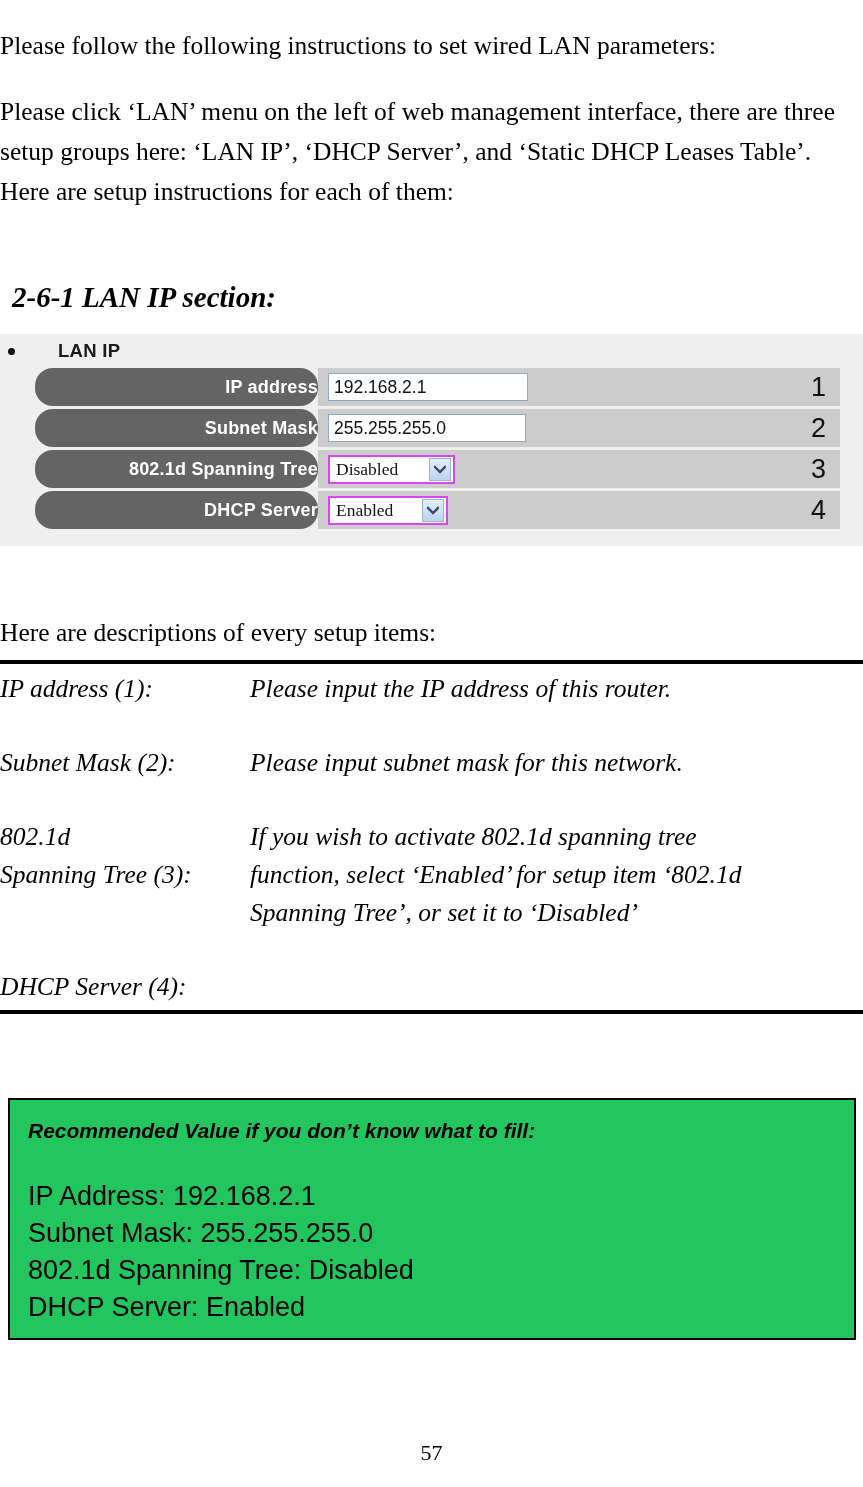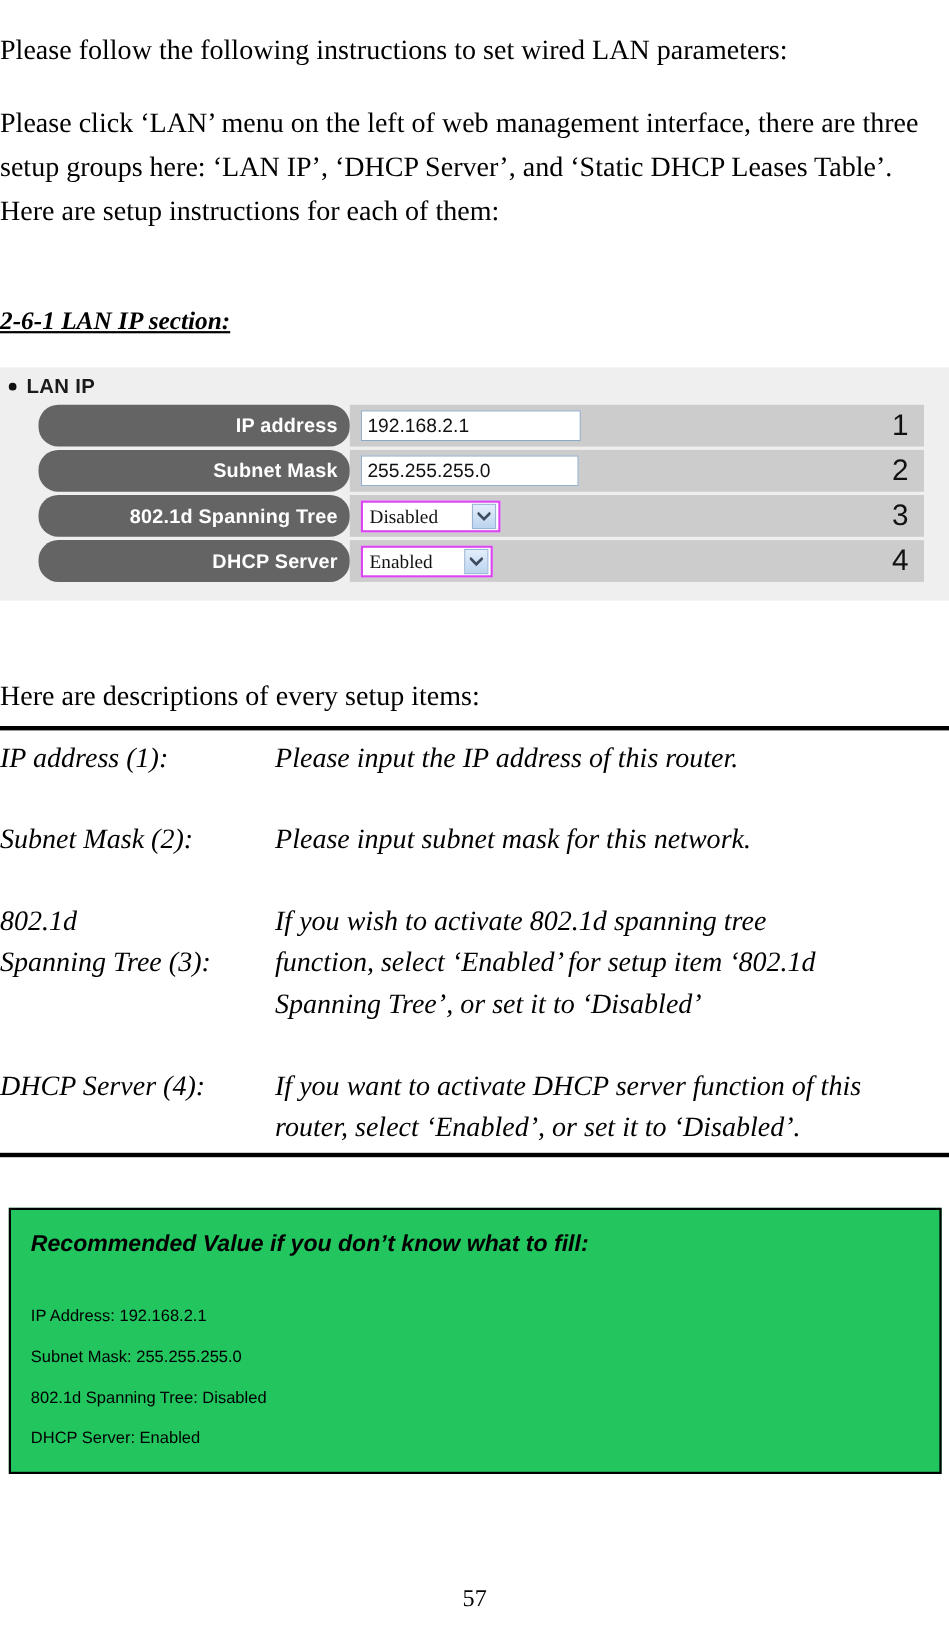--- a/index.html
+++ b/index.html
@@ -32,28 +32,27 @@
     line-height: 40px;
     color: #000;
   }
   #intro-para-1 { top: 0px; }
   #intro-para-2 { top: 66px; }
   #descriptions-lead { top: 587px; }
 
   
   .section-heading {
     position: absolute;
-    left: 0;
+    left: 12px;
     top: 258px;
     font-family: "Liberation Serif", serif;
     font-weight: bold;
     font-style: italic;
-    font-size: 23px;
+    font-size: 29px;
     line-height: 30px;
-    text-decoration: underline;
   }
 
   
   .ui-panel {
     position: absolute;
     left: 0;
     top: 334px;
     width: 863px;
     height: 212px;
     background: #efefef;
@@ -74,20 +73,21 @@
     border-radius: 50%;
     background: #111111;
     display: inline-block;
   }
   .panel-bullet-label {
     font-family: "Liberation Sans", sans-serif;
     font-weight: bold;
     font-size: 18.5px;
     color: #1b1b1b;
     letter-spacing: 0.3px;
+    margin-left: 34px;
   }
 
   .ui-table {
     position: absolute;
     left: 35px;
     top: 34px;
     width: 805px;
   }
   .ui-row {
     display: flex;
@@ -100,21 +100,20 @@
   .ui-label-cell {
     width: 283px;
     background: #646464;
     color: #ffffff;
     font-family: "Liberation Sans", sans-serif;
     font-weight: bold;
     font-size: 18px;
     display: flex;
     align-items: center;
     justify-content: flex-end;
-    padding-right: 11px;
     box-sizing: border-box;
     letter-spacing: 0.2px;
     border-radius: 18px;
   }
   .ui-value-cell {
     flex: 1;
     background: #cccccc;
     display: flex;
     align-items: center;
     padding-left: 10px;
@@ -229,21 +228,21 @@
     font-family: "Liberation Sans", sans-serif;
     font-weight: bold;
     font-style: italic;
     font-size: 21px;
     line-height: 30px;
     color: #000;
     margin-bottom: 32px;
   }
   .rec-line {
     font-family: "Liberation Sans", sans-serif;
-    font-size: 15px;
+    font-size: 27px;
     line-height: 37px;
     color: #000;
   }
 
   
   .page-number {
     position: absolute;
     left: 0;
     top: 1440px;
     width: 863px;
@@ -342,22 +341,20 @@
       <div class="desc-row">
         <div class="desc-term">802.1d
 Spanning Tree (3):</div>
         <div class="desc-def">If you wish to activate 802.1d spanning tree
 function, select ‘Enabled’ for setup item ‘802.1d
 Spanning Tree’, or set it to ‘Disabled’</div>
       </div>
 
       <div class="desc-row last">
         <div class="desc-term">DHCP Server (4):</div>
-        <div class="desc-def">If you want to activate DHCP server function of this
-router, select ‘Enabled’, or set it to ‘Disabled’.</div>
       </div>
 
     </div>
 
     <div class="rule-bottom"></div>
   </div>
 
   <div class="rec-box">
     <div class="rec-heading">Recommended Value if you don’t know what to fill:</div>
     <div class="rec-line">IP Address: 192.168.2.1</div>

